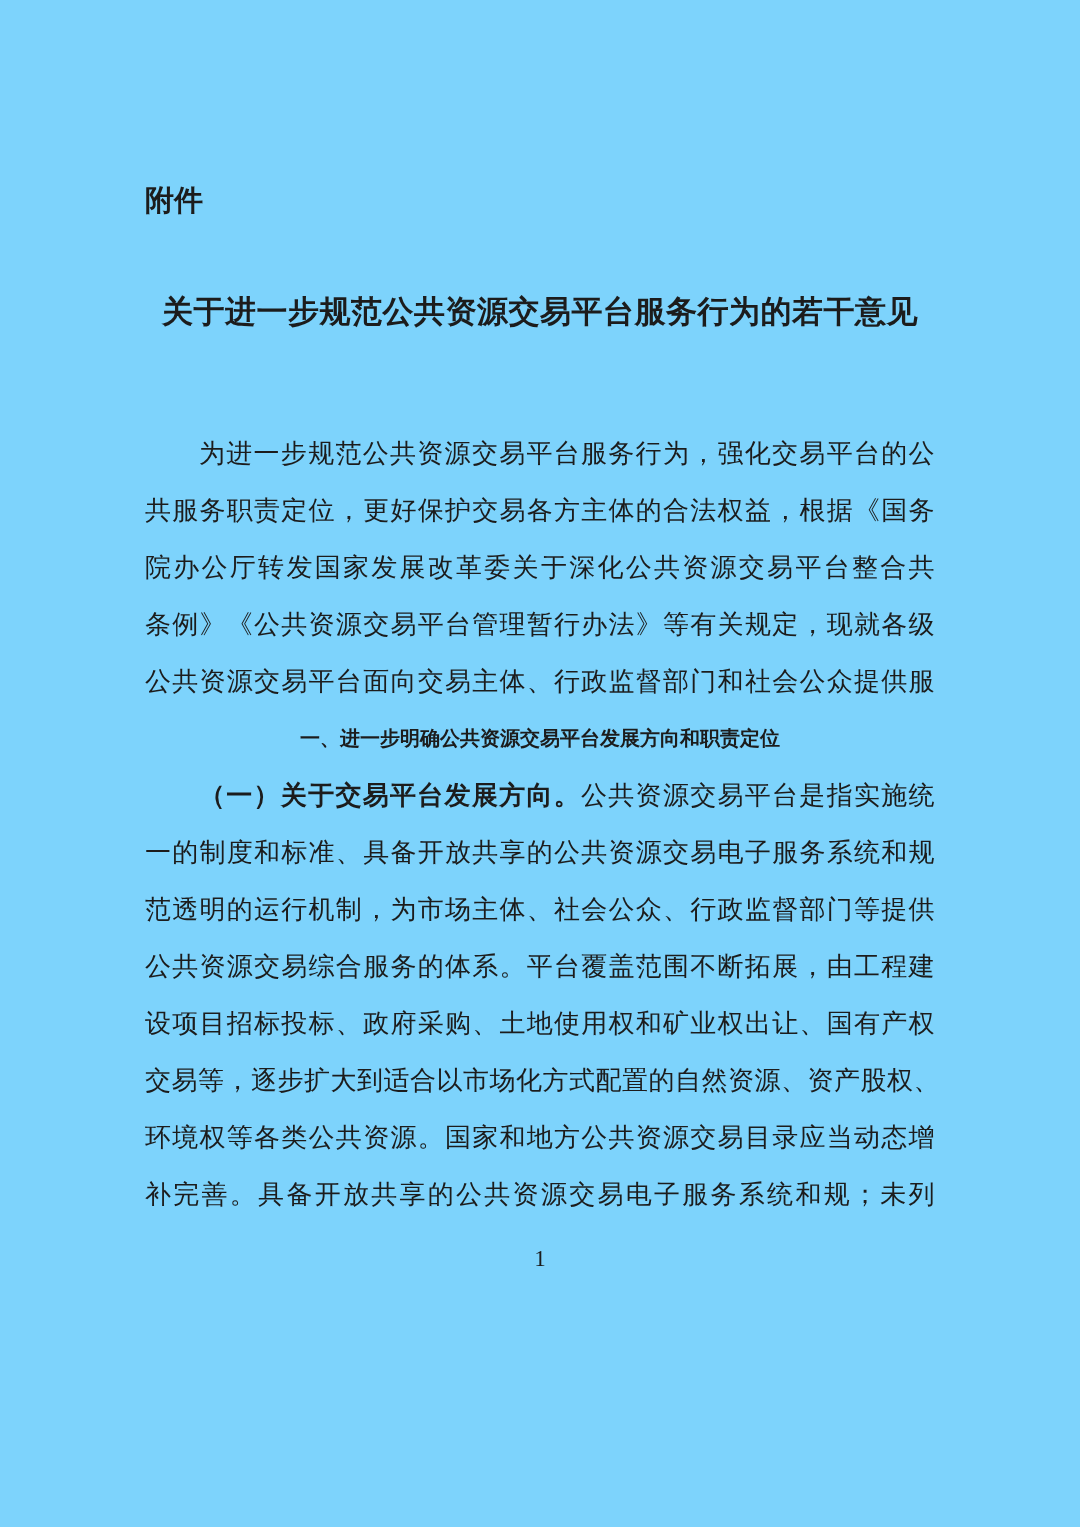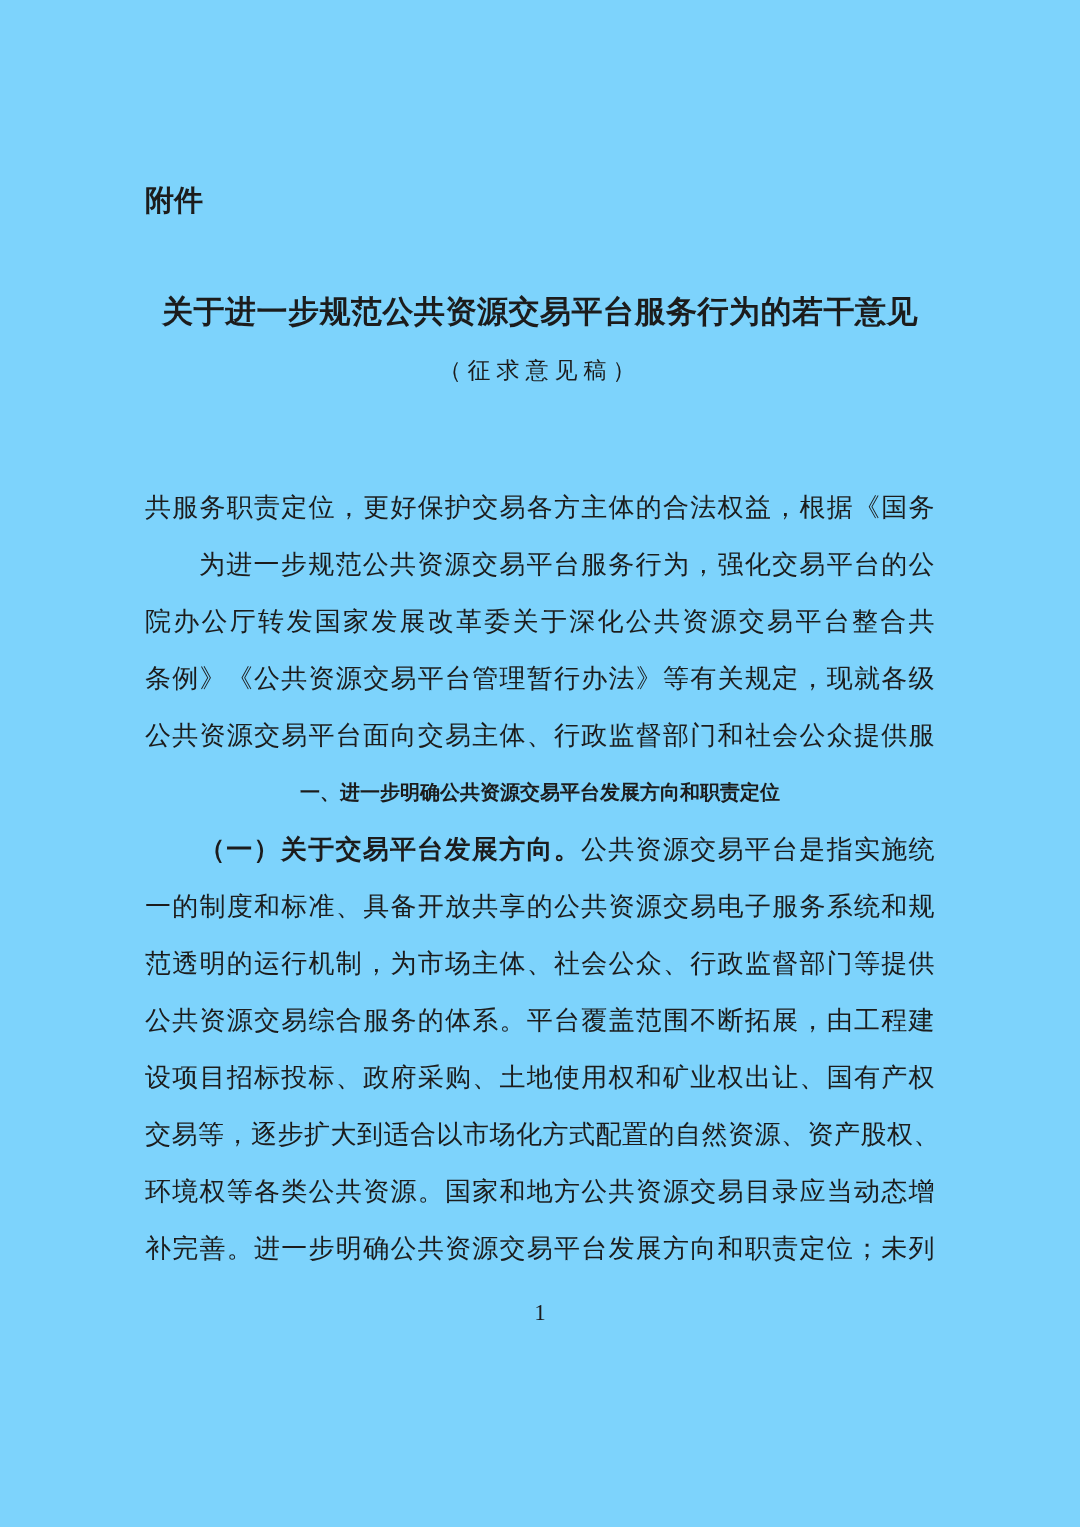--- a/index.html
+++ b/index.html
@@ -87,40 +87,39 @@
 </style>
 </head>
 <body>
 
 <div class="page">
 
   <div class="attachment">附件</div>
 
   <div class="doc-title">关于进一步规范公共资源交易平台服务行为的若干意见</div>
 
-  <div class="doc-subtitle">（征求意见稿）</div>
 
   <div class="body-block">
 
+    <div class="body-line indent">为进一步规范公共资源交易平台服务行为，强化交易平台的公</div>
     <div class="body-line">共服务职责定位，更好保护交易各方主体的合法权益，根据《国务</div>
-    <div class="body-line indent">为进一步规范公共资源交易平台服务行为，强化交易平台的公</div>
     <div class="body-line">院办公厅转发国家发展改革委关于深化公共资源交易平台整合共</div>
     <div class="body-line">条例》《公共资源交易平台管理暂行办法》等有关规定，现就各级</div>
     <div class="body-line">公共资源交易平台面向交易主体、行政监督部门和社会公众提供服</div>
 
     <div class="section-heading">一、进一步明确公共资源交易平台发展方向和职责定位</div>
 
     <div class="body-line indent">
       <span class="lead-bold">（一）关于交易平台发展方向。</span><span>公共资源交易平台是指实施统</span>
     </div>
     <div class="body-line">一的制度和标准、具备开放共享的公共资源交易电子服务系统和规</div>
     <div class="body-line">范透明的运行机制，为市场主体、社会公众、行政监督部门等提供</div>
     <div class="body-line">公共资源交易综合服务的体系。平台覆盖范围不断拓展，由工程建</div>
     <div class="body-line">设项目招标投标、政府采购、土地使用权和矿业权出让、国有产权</div>
     <div class="body-line">交易等，逐步扩大到适合以市场化方式配置的自然资源、资产股权、</div>
     <div class="body-line">环境权等各类公共资源。国家和地方公共资源交易目录应当动态增</div>
-    <div class="body-line">补完善。进一步明确公共资源交易平台发展方向和职责定位；未列</div>
+    <div class="body-line">补完善。具备开放共享的公共资源交易电子服务系统和规；未列</div>
 
   </div>
 
   <div class="page-footer">1</div>
 
 </div>
 
 </body></html>

